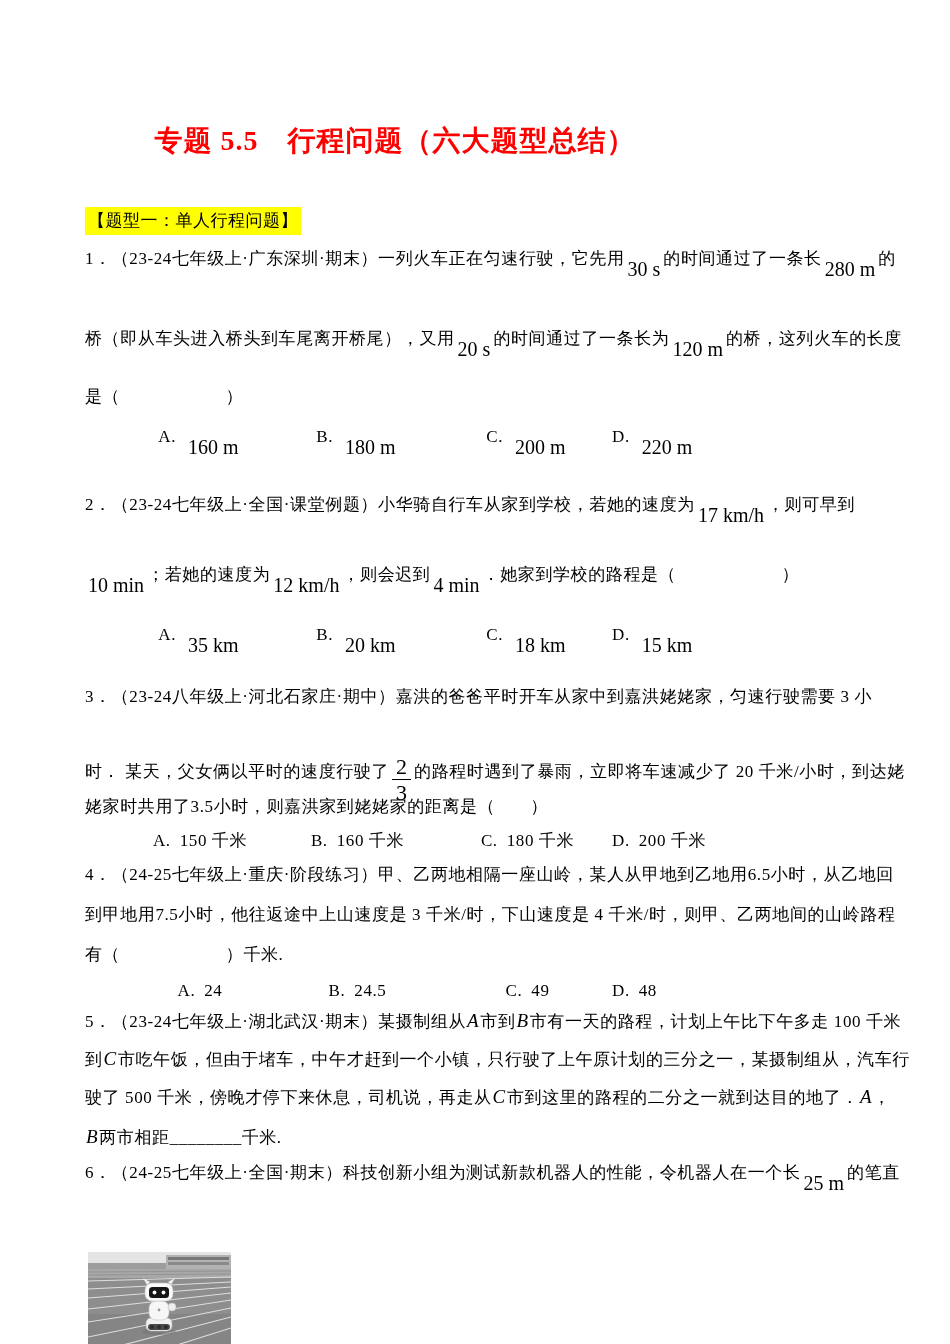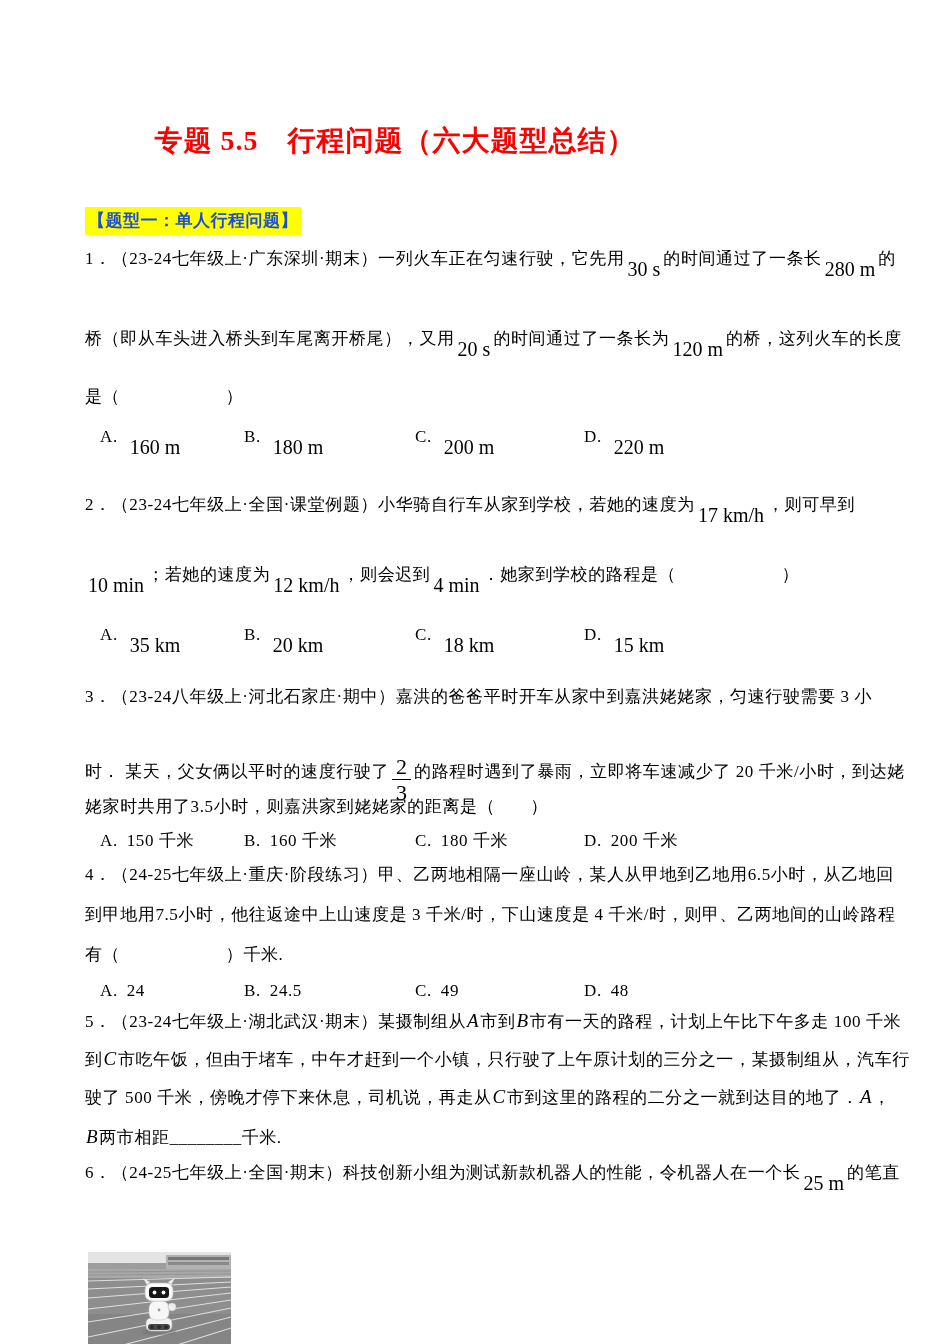--- a/index.html
+++ b/index.html
@@ -17,35 +17,35 @@
     text-align:center;
     color:#fe0000;
     font-size:28px;
     font-weight:bold;
     letter-spacing:1px;
     font-family:"Liberation Serif","DejaVu Serif",serif;
   }
   .section-header{
     position:absolute;top:207px;left:85px;
     background:#ffff00;
-    color:#1d4ed8;
+    color:#000000;
     font-size:17px;
-    font-weight:bold;
+    font-weight:normal;
     padding:2px 3px 3px 3px;
     font-family:"Liberation Sans","DejaVu Sans",sans-serif;
     letter-spacing:0.5px;
   }
   .line{
     position:absolute;left:85px;
     font-size:17px;
     line-height:22px;
     letter-spacing:0.6px;
     white-space:nowrap;
   }
-  .opts{left:100px;}
+  .opts{left:128px;text-align:center;}
   .opt-col{display:inline-block;vertical-align:top;}
   .opt-col:nth-child(1){width:144px;}
   .opt-col:nth-child(2){width:171px;}
   .opt-col:nth-child(3){width:169px;}
   .opt-label{margin-right:9px;}
   .opt-val{font-family:"Liberation Serif","DejaVu Serif",serif;margin-top:31px;}
   .cn{}
   .math{
     font-family:"Liberation Serif","DejaVu Serif",serif;
     font-size:20px;

